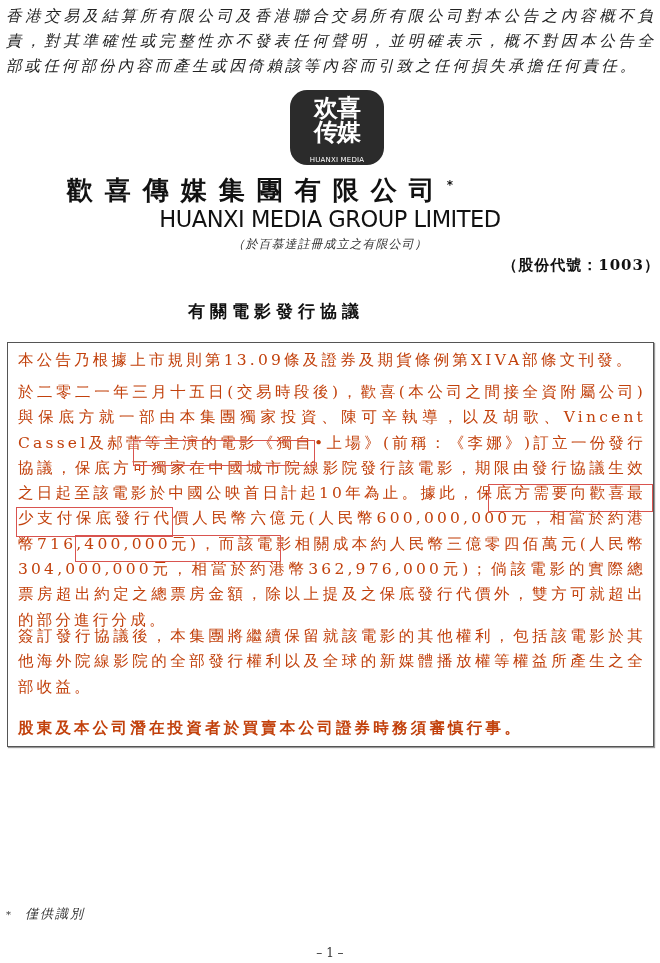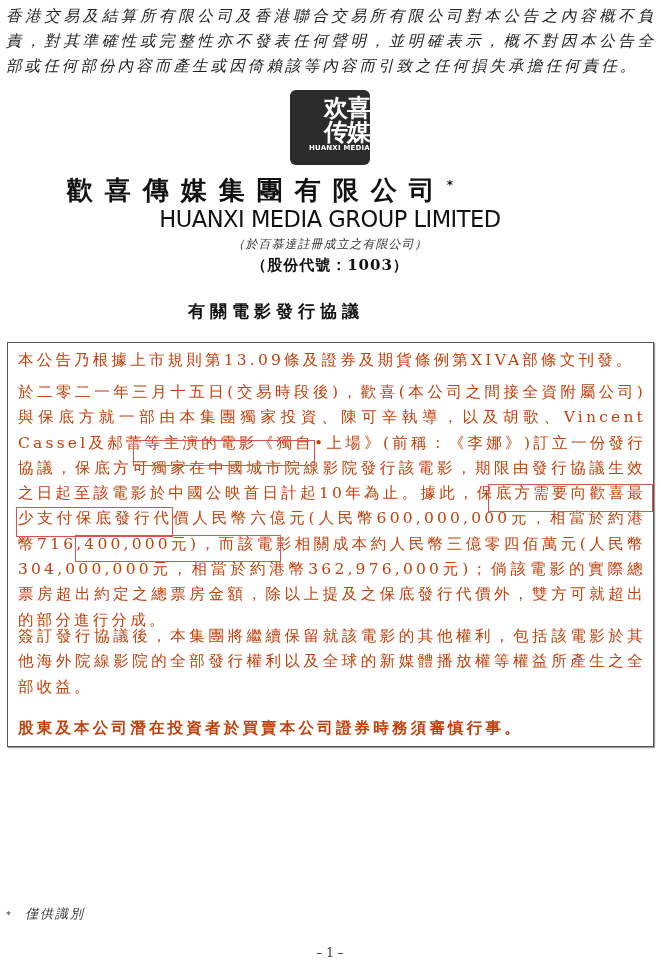--- a/index.html
+++ b/index.html
@@ -1,33 +1,33 @@
 <!DOCTYPE html>
 <html><head>
 <meta charset="utf-8">
 <style>
   html, body { margin:0; padding:0; background:#ffffff; }
   body { width:660px; height:963px; position:relative; overflow:hidden; color:#1a1a1a;
          font-family:"DejaVu Serif", "Liberation Serif", serif; }
   .disclaimer { position:absolute; left:6px; top:4px; width:650px; font-size:15.5px; line-height:25px;
                 letter-spacing:3.1px; font-style:italic; color:#222; text-align:justify; }
-  .logo { position:absolute; left:290px; top:90px; width:80px; height:75px; background:#2b2b2b;
-          border-radius:6px; color:#fff; text-align:right; }
+  .logo { position:absolute; left:290px; top:90px; width:94px; height:75px; background:#2b2b2b;
+          border-radius:17px; color:#fff; text-align:center; }
   .logo .l1, .logo .l2 { font-family:"DejaVu Sans", sans-serif; font-weight:bold; font-size:24px;
                          line-height:24px; letter-spacing:-1px; }
   .logo .l1 { margin-top:6px; }
-  .logo .l3 { font-family:"DejaVu Sans", sans-serif; font-weight:bold; font-size:7px; margin-top:0; letter-spacing:0.2px; }
+  .logo .l3 { font-family:"DejaVu Sans", sans-serif; font-weight:normal; font-size:7px; margin-top:12px; letter-spacing:0.2px; }
   .co-zh { position:absolute; left:0; width:520px; top:173px; text-align:center; font-family:"DejaVu Sans", sans-serif;
            font-weight:bold; font-size:26px; letter-spacing:12px; color:#111; }
   .co-zh sup { font-size:12px; letter-spacing:0; }
   .co-en { position:absolute; left:0; width:660px; top:206px; text-align:center; font-family:"DejaVu Sans", sans-serif;
            font-size:23px; letter-spacing:-0.5px; color:#111; transform:scaleX(0.98); }
   .co-inc { position:absolute; left:0; width:660px; top:236px; text-align:center; font-size:12px; font-style:italic;
             letter-spacing:1px; color:#333; }
-  .co-code { position:absolute; left:0; width:660px; top:256px; text-align:center; font-size:15px; font-weight:bold;
+  .co-code { position:absolute; left:0; width:660px; top:256px; text-align:right; font-size:15px; font-weight:bold;
              letter-spacing:1px; color:#111; }
   .title { position:absolute; left:0; width:552px; top:300px; text-align:center; font-size:17px; font-weight:bold;
            letter-spacing:5px; color:#111; }
   .box { position:absolute; left:7px; top:342px; width:645px; height:403px; border:1.5px solid #555;
          box-shadow:1px 1px 1px #999; }
   .para { position:absolute; left:18px; width:628px; font-size:15.5px; line-height:25.3px; letter-spacing:3.2px;
           text-align:justify; color:#c2410c; }
   .p0 { top:348px; }
   .p1 { top:380px; }
   .p2 { top:624px; }

